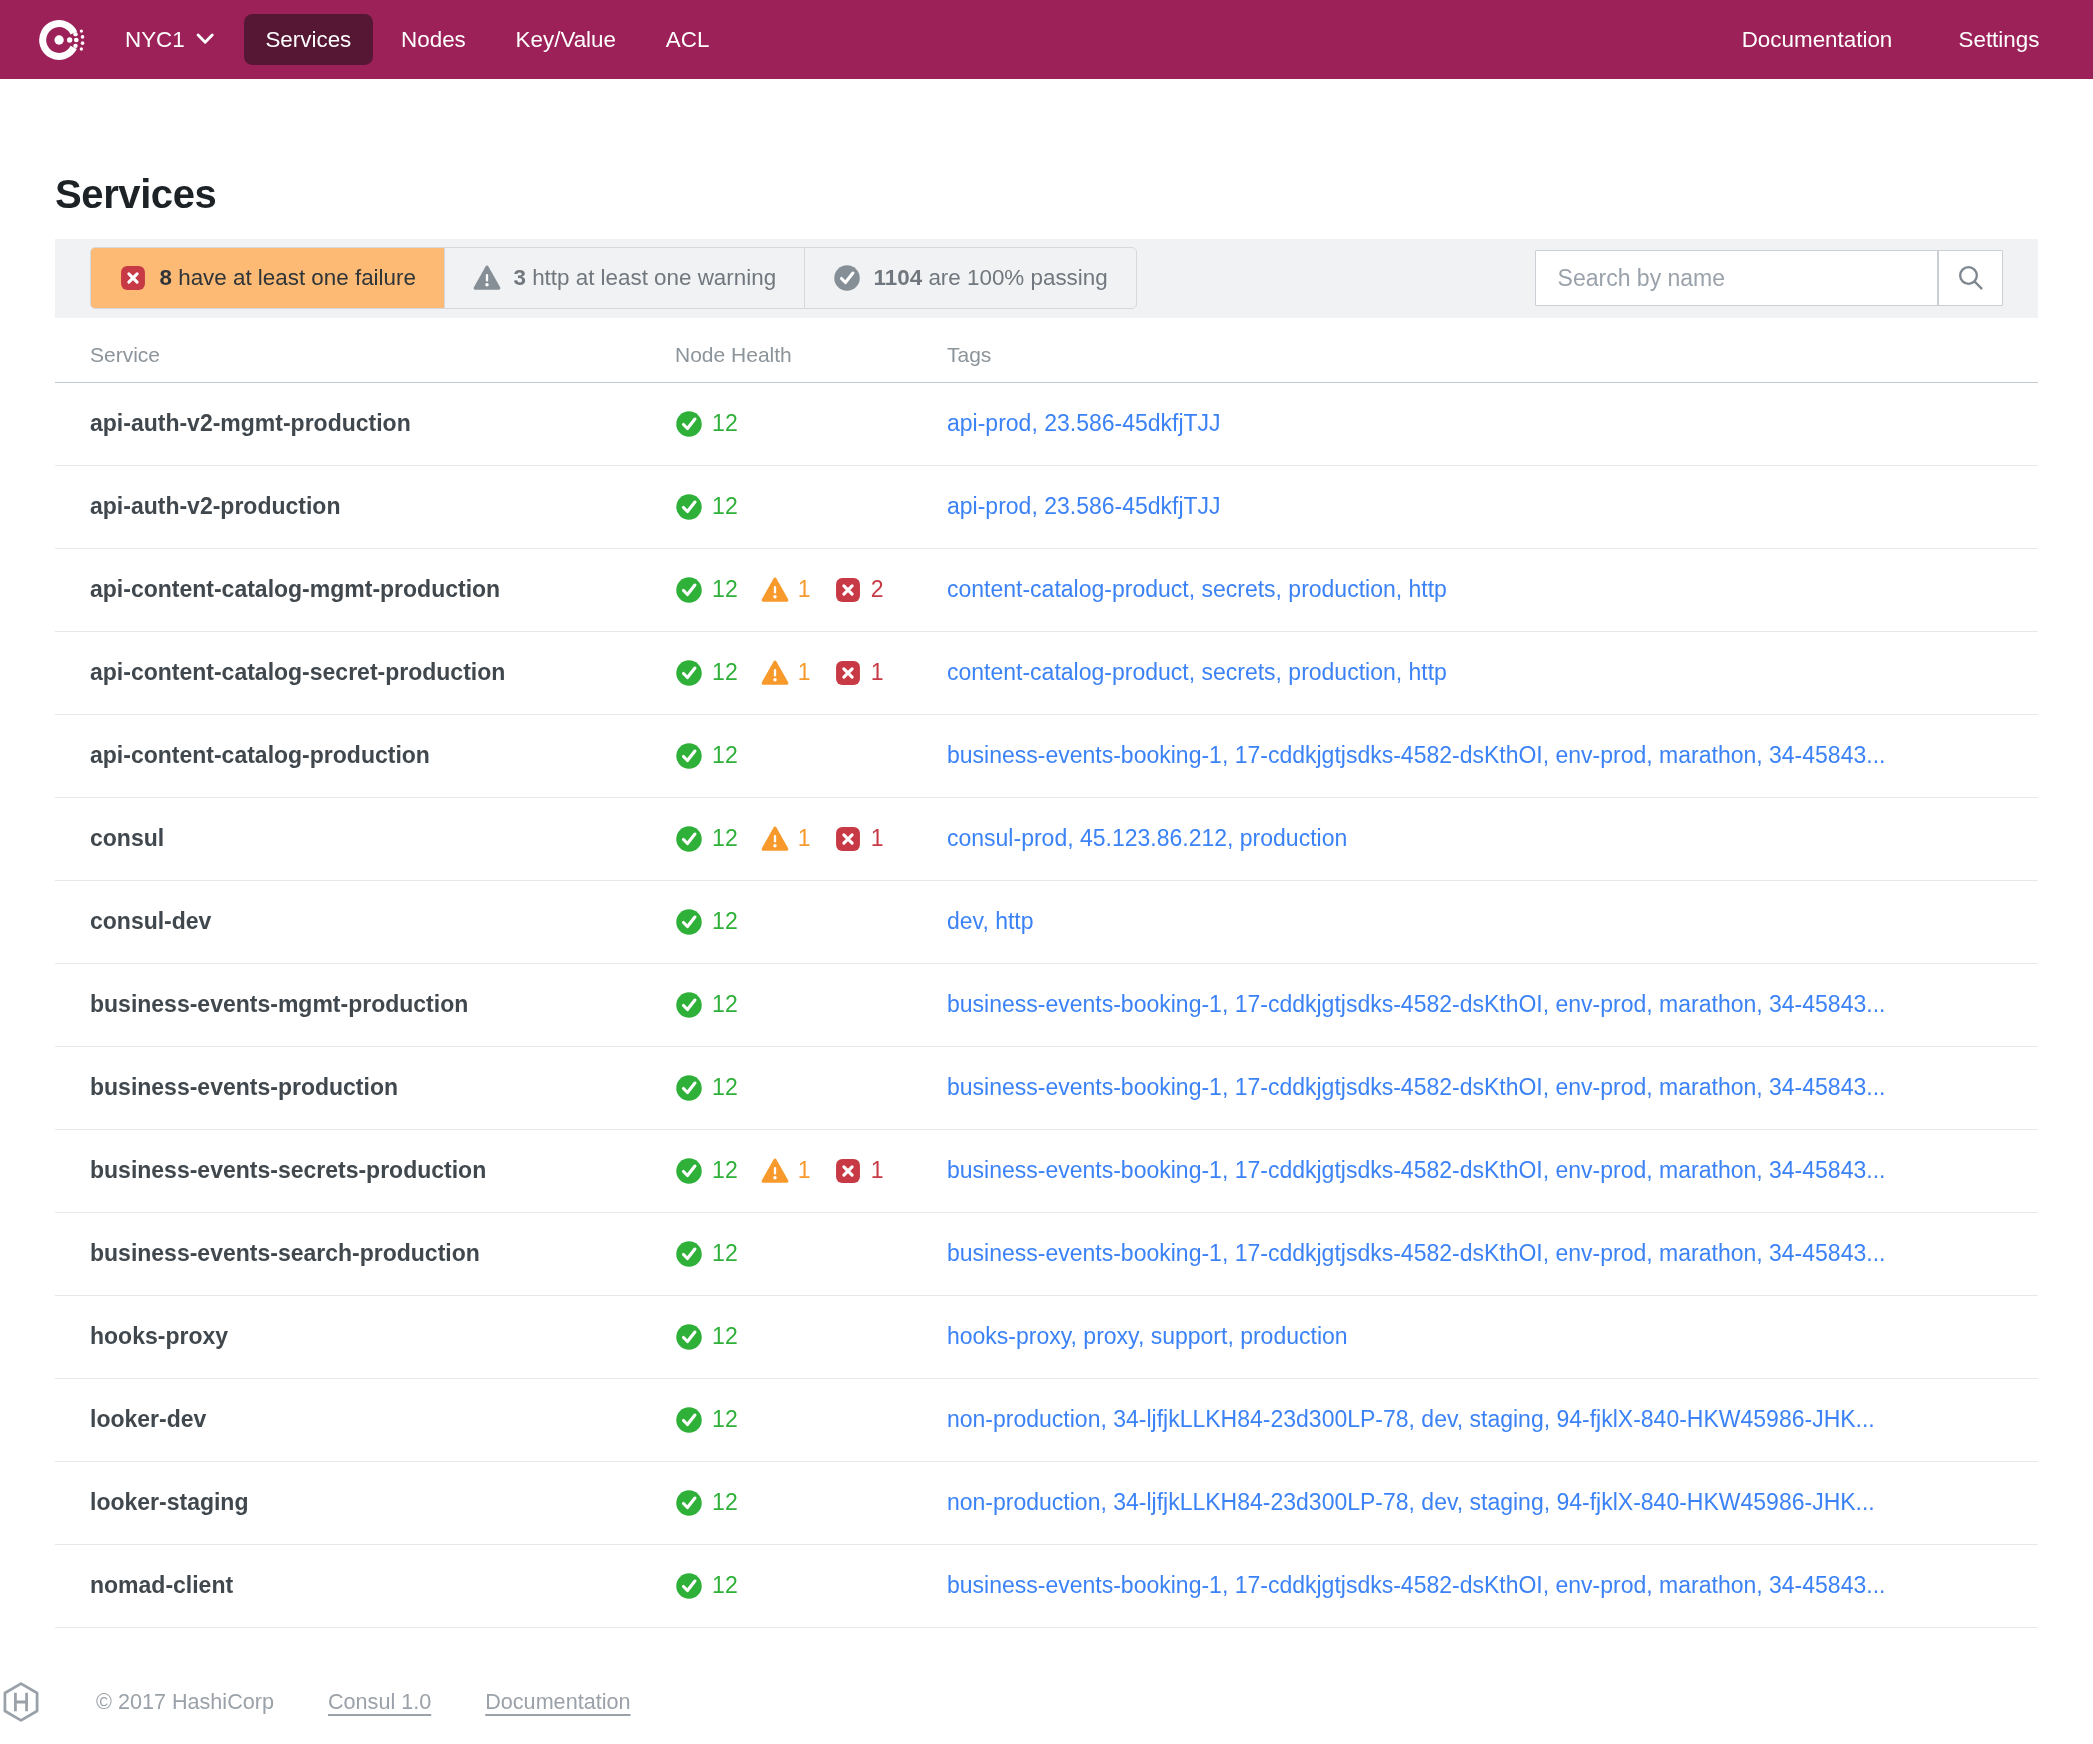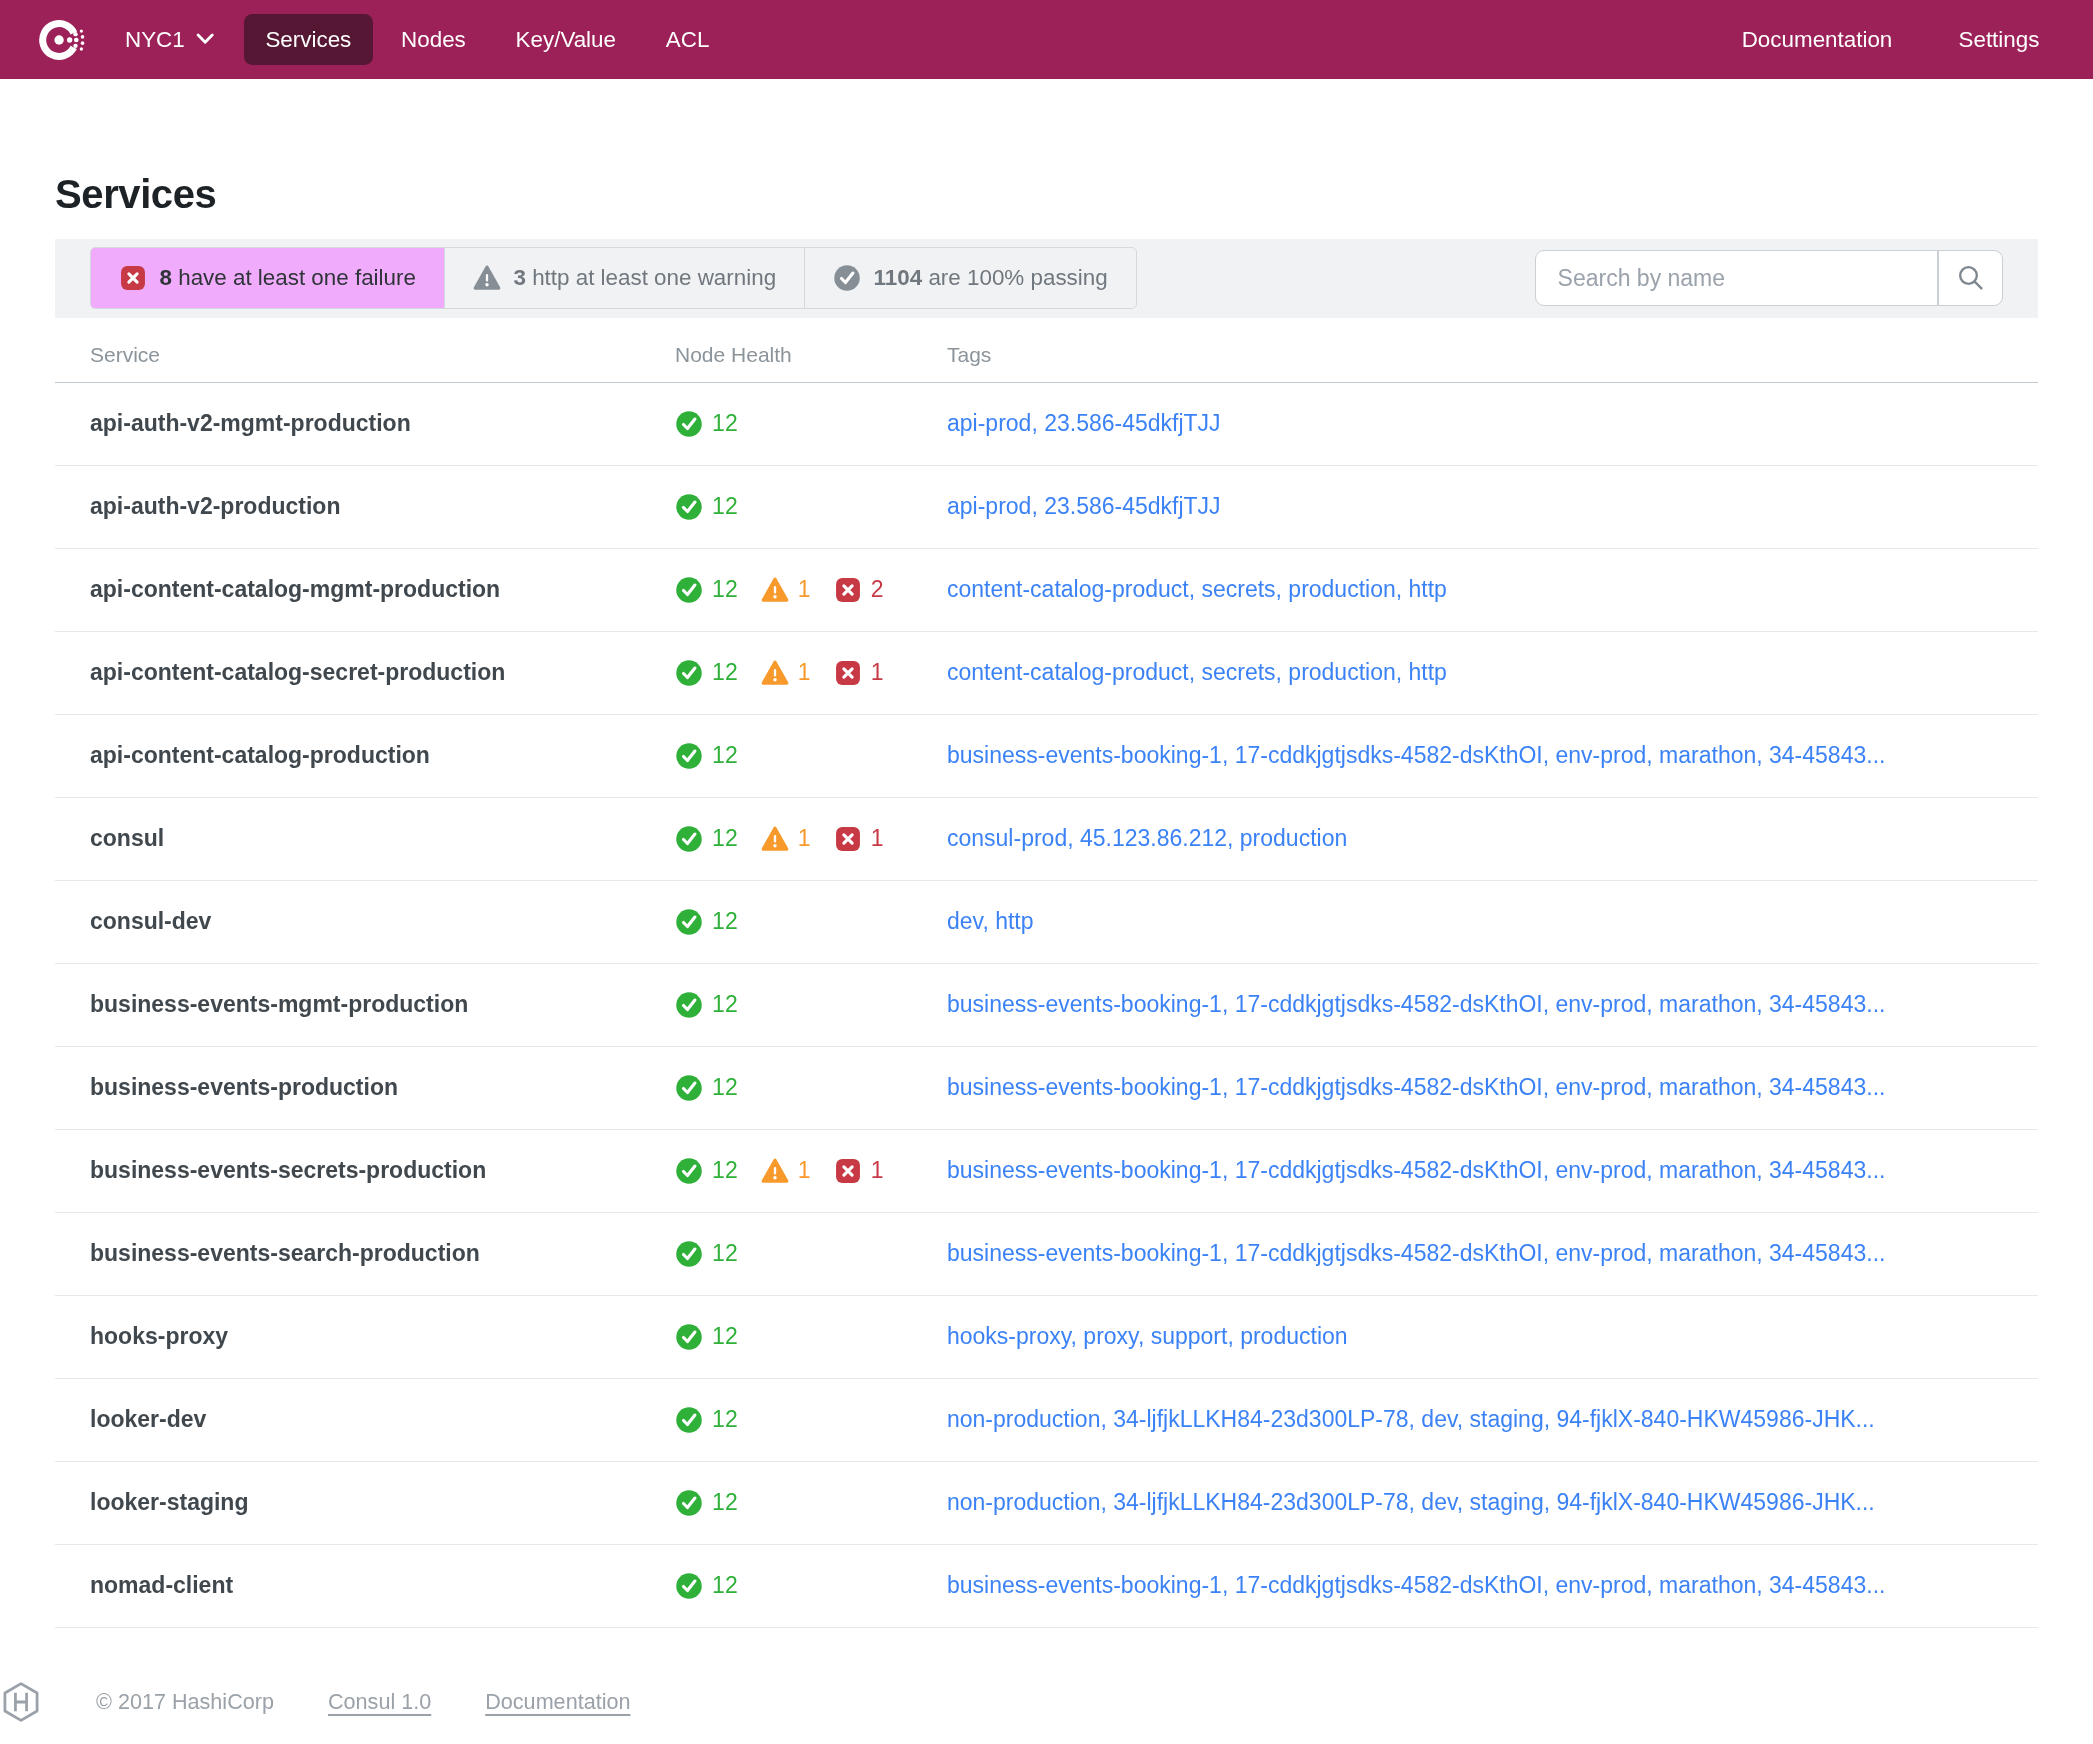--- a/index.html
+++ b/index.html
@@ -26,25 +26,25 @@
   .nav-link.active{background:var(--navactive);}
   .nav-right{margin-left:auto;display:flex;align-items:center;gap:23px;}
   
   .content{margin:0 55px;}
   h1.page-title{font-size:40px;font-weight:700;color:#1D2226;margin:93px 0 21.6px;letter-spacing:-0.4px;}
   
   .filterbar{background:#F1F2F3;height:79px;display:flex;align-items:center;justify-content:space-between;padding:0 35px;}
   .segments{display:flex;border:1.7px solid #D5D9DD;border-radius:5px;overflow:hidden;background:transparent;}
   .segment{display:flex;align-items:center;gap:12.5px;height:60px;padding:0 28px;border-right:1.7px solid #D5D9DD;font-size:22.4px;color:#70777E;cursor:pointer;white-space:nowrap;background:transparent;}
   .segment:last-child{border-right:none;}
-  .segment.selected{background:#f0abfc;color:#2E3438;}
+  .segment.selected{background:#fdba74;color:#2E3438;}
   .segment b{font-weight:700;color:inherit;}
   .icon{display:inline-flex;align-items:center;justify-content:center;line-height:0;}
   
-  .search{width:468px;height:56px;background:#fff;border:1.7px solid #C9CFD5;border-radius:9px;display:flex;align-items:stretch;overflow:hidden;}
+  .search{width:468px;height:56px;background:#fff;border:1.7px solid #C9CFD5;border-radius:1px;display:flex;align-items:stretch;overflow:hidden;}
   .search input{flex:1;border:none;outline:none;font-size:23px;padding:0 21.6px;color:#33393E;font-family:inherit;background:transparent;min-width:0;}
   .search input::placeholder{color:#9AA2AB;}
   .search .sep{width:1.7px;background:#C9CFD5;}
   .search .btn{width:63px;display:flex;align-items:center;justify-content:center;cursor:pointer;flex:none;}
   
   .thead{display:grid;grid-template-columns:585px 272px 1fr;padding:0 35px;height:55px;align-items:center;margin-top:10px;border-bottom:1.7px solid #C3CACF;color:#8B949B;font-size:21px;}
   .row{display:grid;grid-template-columns:585px 272px 1fr;padding:0 35px;height:83px;align-items:center;border-bottom:0.8px solid #E6E9EC;cursor:pointer;}
   .svc{font-size:23px;font-weight:700;color:#40484E;white-space:nowrap;overflow:hidden;}
   .health{display:flex;gap:23px;align-items:flex-start;}
   .h-item{display:flex;align-items:center;gap:9.1px;font-size:23px;}

